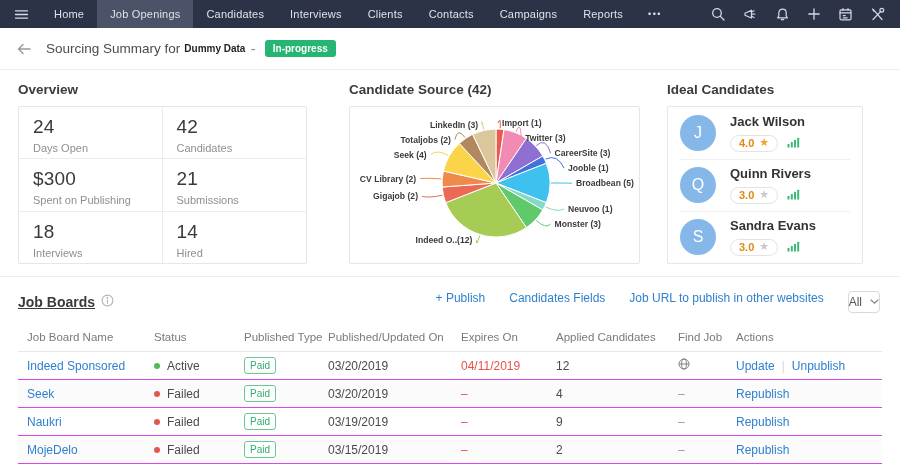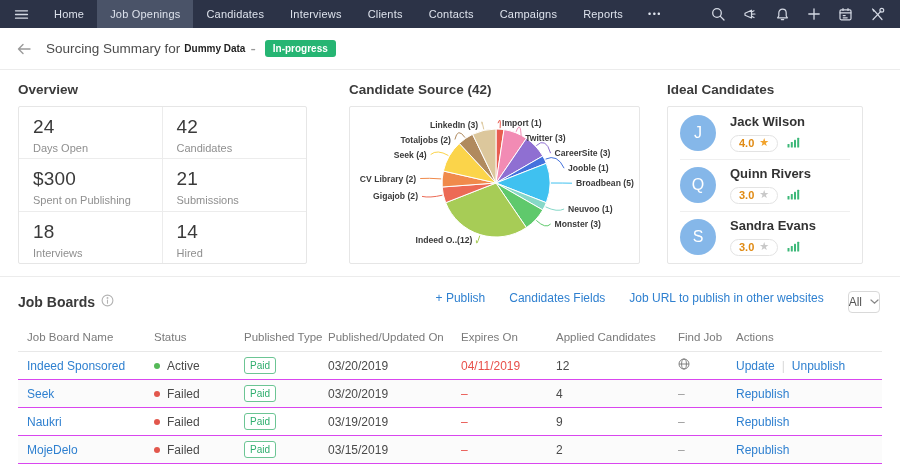--- a/index.html
+++ b/index.html
@@ -50,21 +50,21 @@
   .pill { display:inline-flex; align-items:center; gap:5px; border:1px solid #e3e3e3; border-radius:10px; padding:1px 8px 2px; background:#fff; }
   .rating { font-size:11px; font-weight:700; color:#e08a12; }
   .star { font-size:11px; line-height:1; }
   .star.filled { color:#f2a32c; }
   .star.empty { color:#c9c9c9; }
 
   .section-divider { border-top:1px solid #ececec; margin-top:12px; }
 
   
   .jb-header { display:flex; align-items:center; padding:14px 20px 11px 18px; }
-  .jb-title { font-size:14px; font-weight:700; color:#3a3a3a; display:flex; align-items:center; gap:6px; }
+  .jb-title { font-size:14px; font-weight:700; color:#3a3a3a; display:flex; align-items:center; gap:6px;text-decoration:underline; }
   .jb-links { margin-left:auto; display:flex; align-items:flex-start; gap:24px; font-size:12px; }
   .blue-link { color:#2f80d0; cursor:pointer; white-space:nowrap; }
   .dropdown { border:1px solid #d9d9d9; border-radius:4px; padding:3px 0; font-size:12px; color:#555; display:flex; align-items:center; gap:8px; cursor:pointer; background:#fff; }
 
   table { width:864px; margin:0 18px; border-collapse:collapse; table-layout:fixed; }
   th { font-size:11.5px; color:#7a7a7a; font-weight:400; text-align:left; padding:7px 6px 8px 0; border-bottom:1px solid #e8e8e8; white-space:nowrap; }
   td { font-size:12px; color:#4a4a4a; padding:5px 6px 5px 0; border-bottom:1px solid #d946ef; height:24px; white-space:nowrap; }
   th:first-child, td:first-child { padding-left:9px; }
   tbody tr:nth-child(even) td { background:#fbfbfb; }
   .status-wrap { display:flex; align-items:center; gap:7px; }

